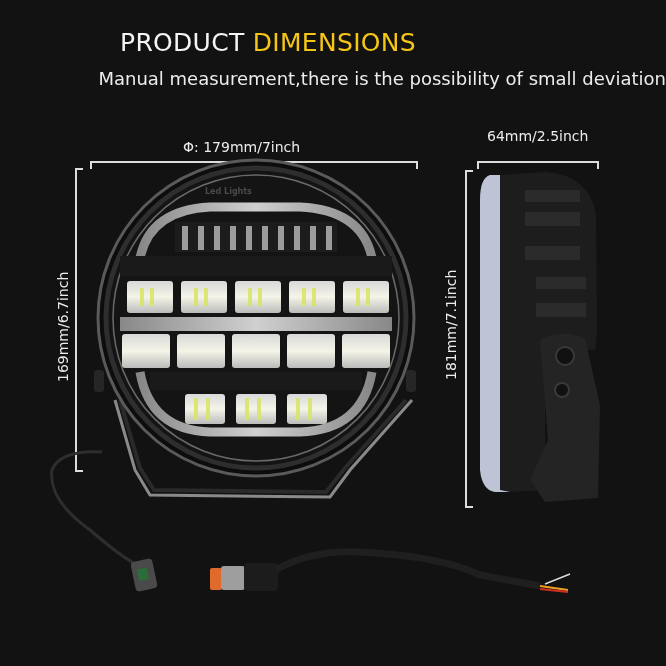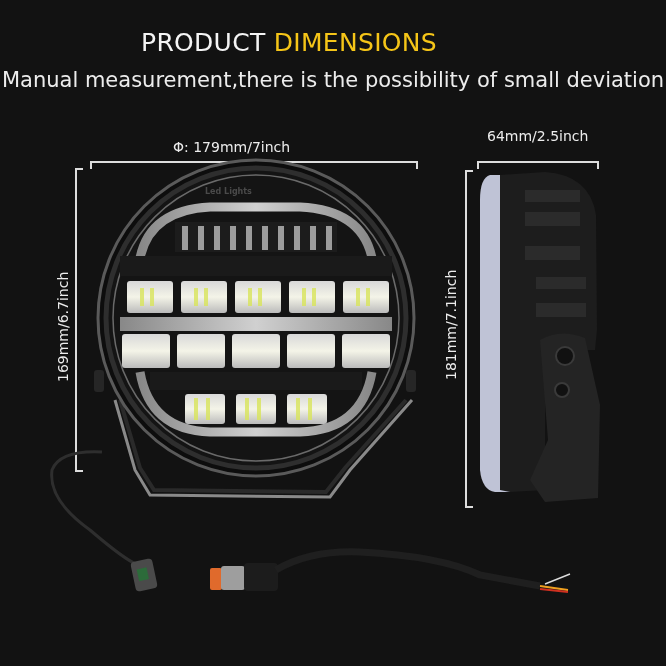--- a/index.html
+++ b/index.html
@@ -1,36 +1,36 @@
 <!DOCTYPE html>
 <html><head>
 <meta charset="utf-8">
 <style>
   html,body{margin:0;padding:0;}
   body{width:666px;height:666px;background:#121212;position:relative;overflow:hidden;font-family:"DejaVu Sans","Liberation Sans",sans-serif;color:#f2f2f2;}
-  .title{position:absolute;top:28px;left:0;width:536px;text-align:center;font-size:25px;letter-spacing:0.3px;font-weight:500;margin-left:21px;}
+  .title{position:absolute;top:28px;left:0;width:536px;text-align:center;font-size:25px;letter-spacing:0.3px;font-weight:500;}
   .title .w{color:#f4f4f4;}
   .title .y{color:#f5c518;}
-  .subtitle{position:absolute;top:68px;left:0;width:666px;text-align:center;font-size:21px;color:#ececec;}
+  .subtitle{position:absolute;top:68px;left:0;width:666px;text-align:right;font-size:18px;color:#ececec;}
   .dim{position:absolute;font-size:14px;color:#ececec;white-space:nowrap;}
   .bracket-h{position:absolute;border-top:2px solid #ddd;border-left:2px solid #ddd;border-right:2px solid #ddd;height:6px;}
   .bracket-v{position:absolute;border-left:2px solid #ddd;border-top:2px solid #ddd;border-bottom:2px solid #ddd;width:6px;}
   .vtext{position:absolute;transform-origin:left top;transform:rotate(-90deg);font-size:14px;color:#ececec;white-space:nowrap;}
   svg{position:absolute;overflow:visible;}
 </style>
 </head>
 <body>
 
 <div class="title">
   <span class="w">PRODUCT</span>
   <span class="y">DIMENSIONS</span>
 </div>
 <div class="subtitle">Manual measurement,there is the possibility of small deviation</div>
 
-<div class="dim" style="left:173px;top:139px;">Φ: 179mm/7inch</div>
+<div class="dim" style="left:183px;top:139px;">Φ: 179mm/7inch</div>
 <div class="bracket-h" style="left:90px;top:161px;width:324px;"></div>
 
 <div class="bracket-v" style="left:75px;top:168px;height:300px;"></div>
 <div class="vtext" style="left:55px;top:382px;">169mm/6.7inch</div>
 
 <div class="dim" style="left:487px;top:128px;">64mm/2.5inch</div>
 <div class="bracket-h" style="left:477px;top:161px;width:118px;"></div>
 
 <div class="bracket-v" style="left:465px;top:170px;height:334px;"></div>
 <div class="vtext" style="left:443px;top:380px;">181mm/7.1inch</div>

